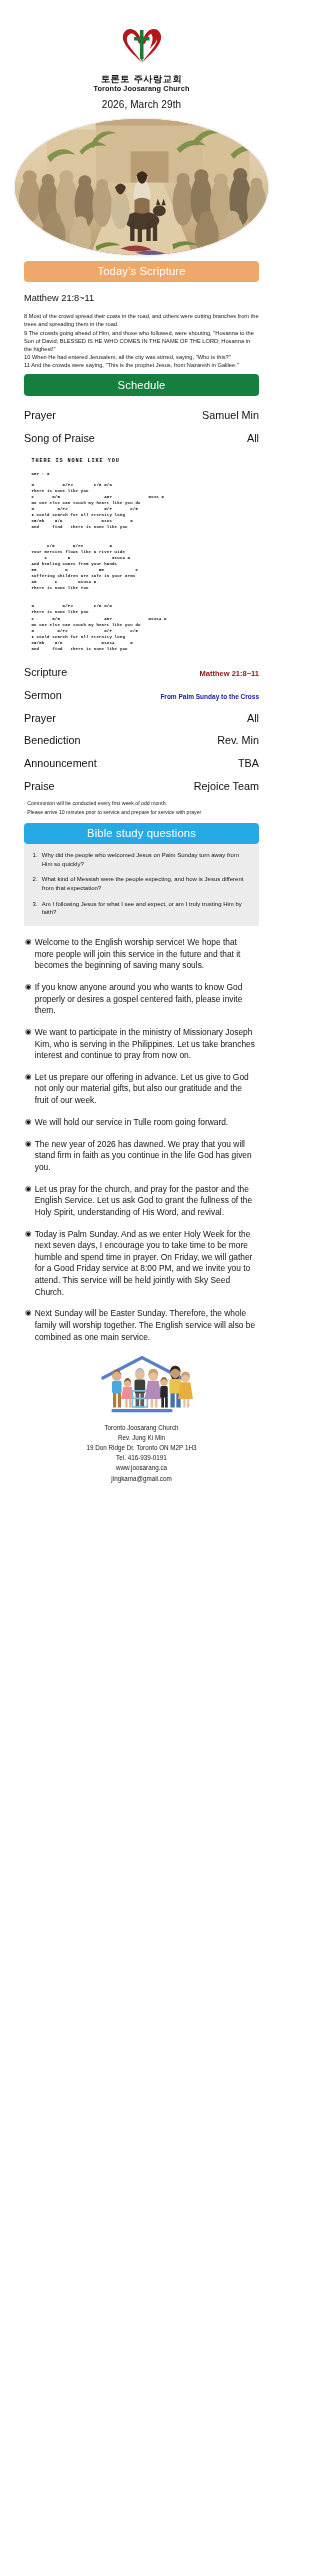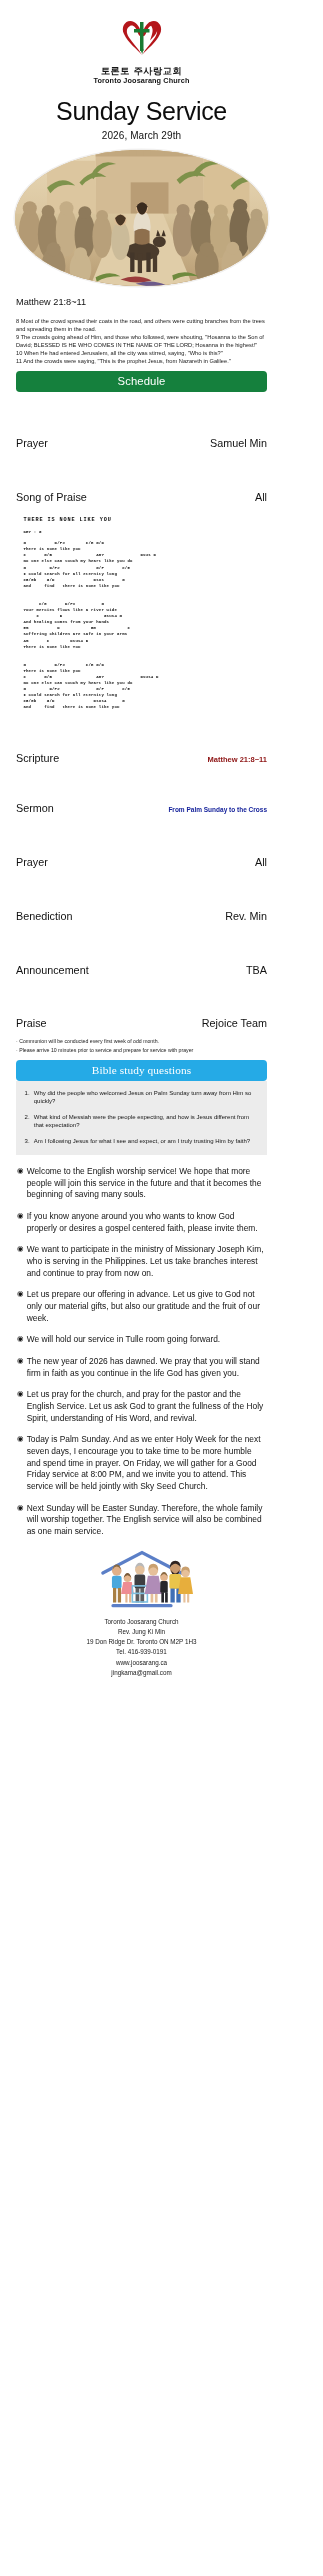--- a/index.html
+++ b/index.html
@@ -3,21 +3,21 @@
 <meta charset="utf-8">
 <style>
   * { box-sizing: border-box; -webkit-font-smoothing: antialiased; }
   html, body { margin: 0; padding: 0; }
   body {
     width: 323px;
     background: #ffffff;
     font-family: "Liberation Sans", sans-serif;
     color: #141414;
   }
-  .page { width: 283px; position: relative; padding: 4px; }
+  .page { width: 283px; position: relative; padding: 12px; }
 
   
   .logo-block { padding-top: 9.7px; text-align: center; }
   .logo-mark { width: 50px; height: 50px; margin: 0 auto; display: block; }
   .logo-ko {
     font-family: "DejaVu Sans", sans-serif;
     font-size: 9.2px; font-weight: bold; letter-spacing: 0.5px;
     color: #151515; margin-top: 1.1px; line-height: 1.2;
   }
   .logo-en {
@@ -51,21 +51,21 @@
     margin: 5.4px 12px 0 12px;
     border-radius: 3.8px;
     color: #fff;
     text-align: center;
     font-size: 11.3px;
     padding: 4.3px 0 4.8px 0;
     letter-spacing: 0.1px;
   }
   .banner-scripture { background: #eda86a; }
   .banner-schedule  { background: #15803d; }
-  .banner-bible     { background: #25aae6; font-family: Liberation Serif, serif; }
+  .banner-bible     { background: #25aae6; }
   .banner-announce  { background: #ec2214; font-weight: 600; }
 
   
   .scripture-ref {
     margin: 10.8px 12px 0 12px;
     font-size: 9.2px; color: #111;
   }
   .scripture-body {
     margin: 9.7px 12px 0 12px;
     font-size: 5.7px; line-height: 1.42; color: #1a1a1a;
@@ -73,21 +73,21 @@
   }
   .scripture-body p { margin: 0; }
 
   
   .sched { margin: 8.6px 12px 0 12px; }
   .sched-row {
     display: flex; align-items: baseline; justify-content: space-between;
     padding: 5.4px 0 5.4px 0;
   }
   .sched-label { font-size: 10.8px; color: #121212; }
-  .sched-value { font-size: 10.8px; color: #121212; text-align: center; margin-top: 31px; }
+  .sched-value { font-size: 10.8px; color: #121212; text-align: center; }
   .sched-value.red  { color: #8d1313; font-weight: bold; font-size: 7.5px; }
   .sched-value.blue { color: #16239b; font-weight: bold; font-size: 6.5px; }
 
   
   .chords {
     margin: 8.6px 12px 2.2px 19.4px;
     font-family: "Liberation Mono", "DejaVu Sans Mono", monospace;
     font-size: 4px;
     line-height: 1.52;
     font-weight: bold;
@@ -141,21 +141,20 @@
       <path d="M86 40 C94 24 80 8 66 16 C57 21 53 31 50 40 C53 48 56 44 59 36 C62 27 68 21 74 24 C82 28 82 38 76 47 C69 58 58 68 50 82 C60 70 78 58 86 40 Z" fill="#b4161b"></path>
       <path d="M63 17 C73 13 82 20 81 30 C80 39 73 46 66 53 C70 42 73 33 70 27 C68 22 66 19 63 17 Z" fill="#b4161b"></path>
       <rect x="46" y="16" width="7" height="58" fill="#1a7a32"></rect>
       <rect x="34" y="30" width="31" height="7" fill="#1a7a32"></rect>
       <path d="M46 70 L53 70 L50.5 80 Z" fill="#1a7a32"></path>
     </svg>
     <div class="logo-ko">토론토 주사랑교회</div>
     <div class="logo-en">Toronto Joosarang Church</div>
   </div>
 
-  <h1 class="title">Sunday Service</h1>
   <div class="subtitle">2026, March 29th</div>
 
   <div class="hero-wrap">
     <div class="hero">
       <svg viewBox="0 0 470 252" preserveAspectRatio="xMidYMid slice">
         <defs>
           <linearGradient id="sky" x1="0" y1="0" x2="0" y2="1">
             <stop offset="0%" stop-color="#e8d8b6"></stop>
               <stop offset="100%" stop-color="#cdb389"></stop>
           </linearGradient>
@@ -284,20 +283,21 @@
           <path d="M292 232 q26 -12 48 2 q-30 -4 -46 8z"></path>
         </g>
         <g>
           <path d="M196 240 q30 -12 58 2 q-30 8 -58 -2z" fill="#9a3b3b"></path>
           <path d="M224 248 q30 -10 56 2 q-30 6 -56 -2z" fill="#6d5a8a"></path>
         </g>
       </svg>
     </div>
   </div>
 
+  <div class="banner banner-scripture">Today’s Scripture</div>
   <div class="scripture-ref">Matthew 21:8~11</div>
   <div class="scripture-body">
     <p>8  Most of the crowd spread their coats in the road, and others were cutting branches from the trees and spreading them in the road.</p>
     <p>9  The crowds going ahead of Him, and those who followed, were shouting, "Hosanna to the Son of David; BLESSED IS HE WHO COMES IN THE NAME OF THE LORD; Hosanna in the highest!"</p>
     <p>10 When He had entered Jerusalem, all the city was stirred, saying, "Who is this?"</p>
     <p>11 And the crowds were saying, "This is the prophet Jesus, from Nazareth in Galilee."</p>
   </div>
 
   <div class="banner banner-schedule">Schedule</div>
 

